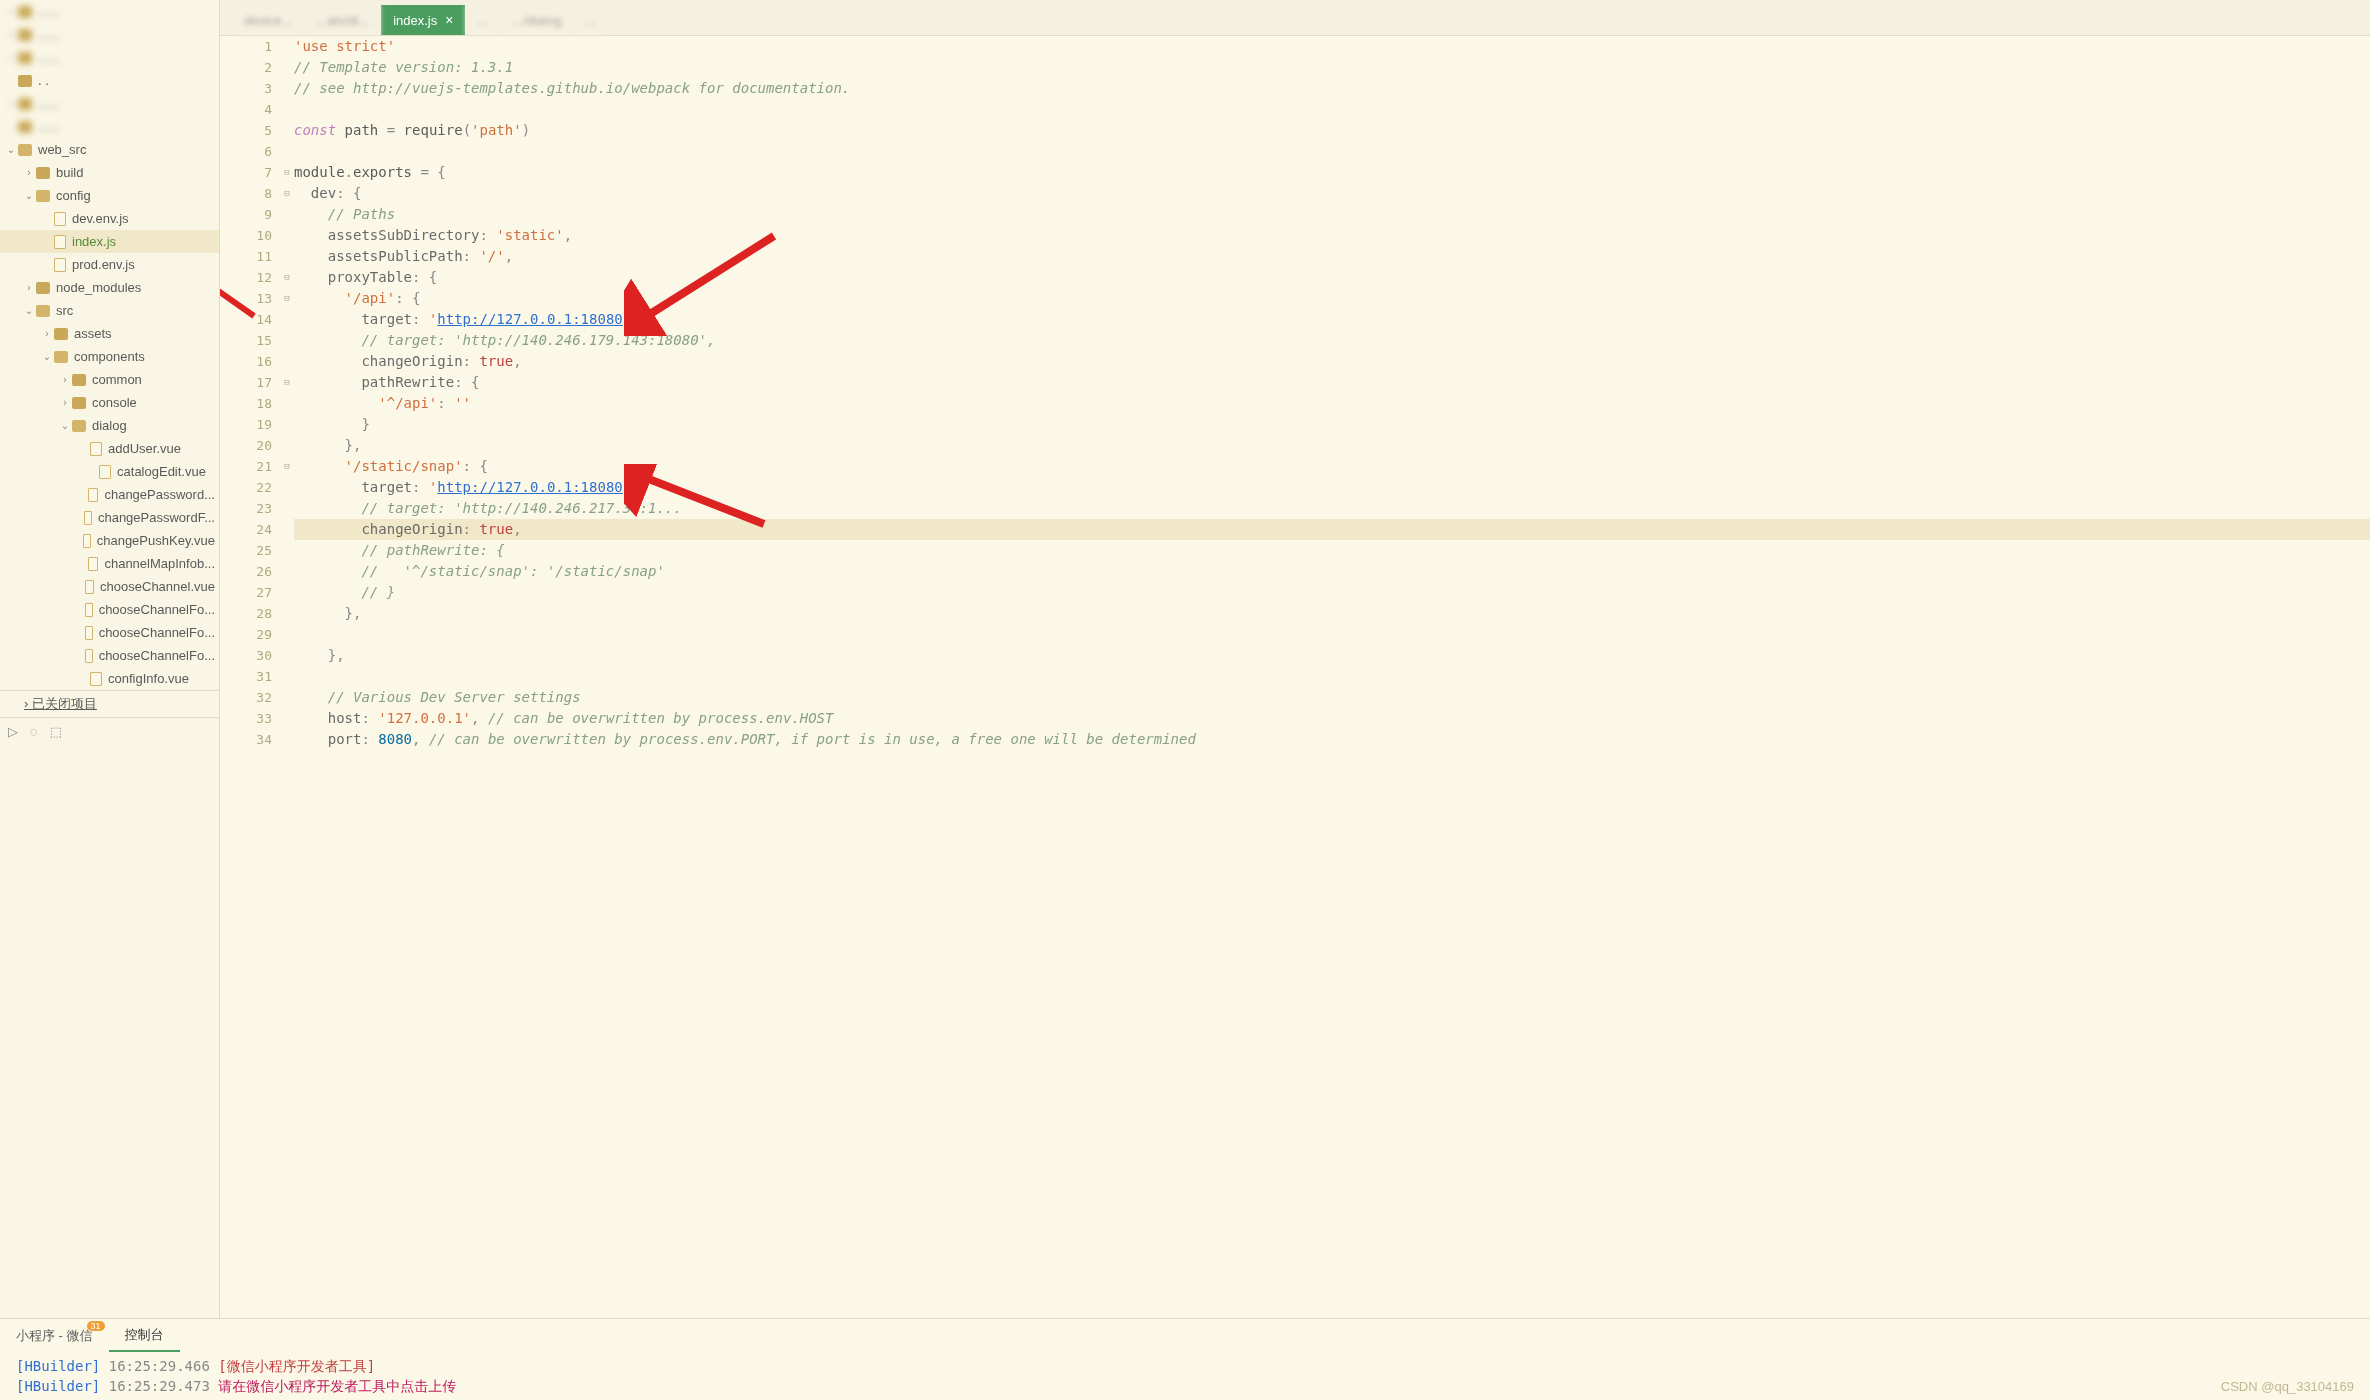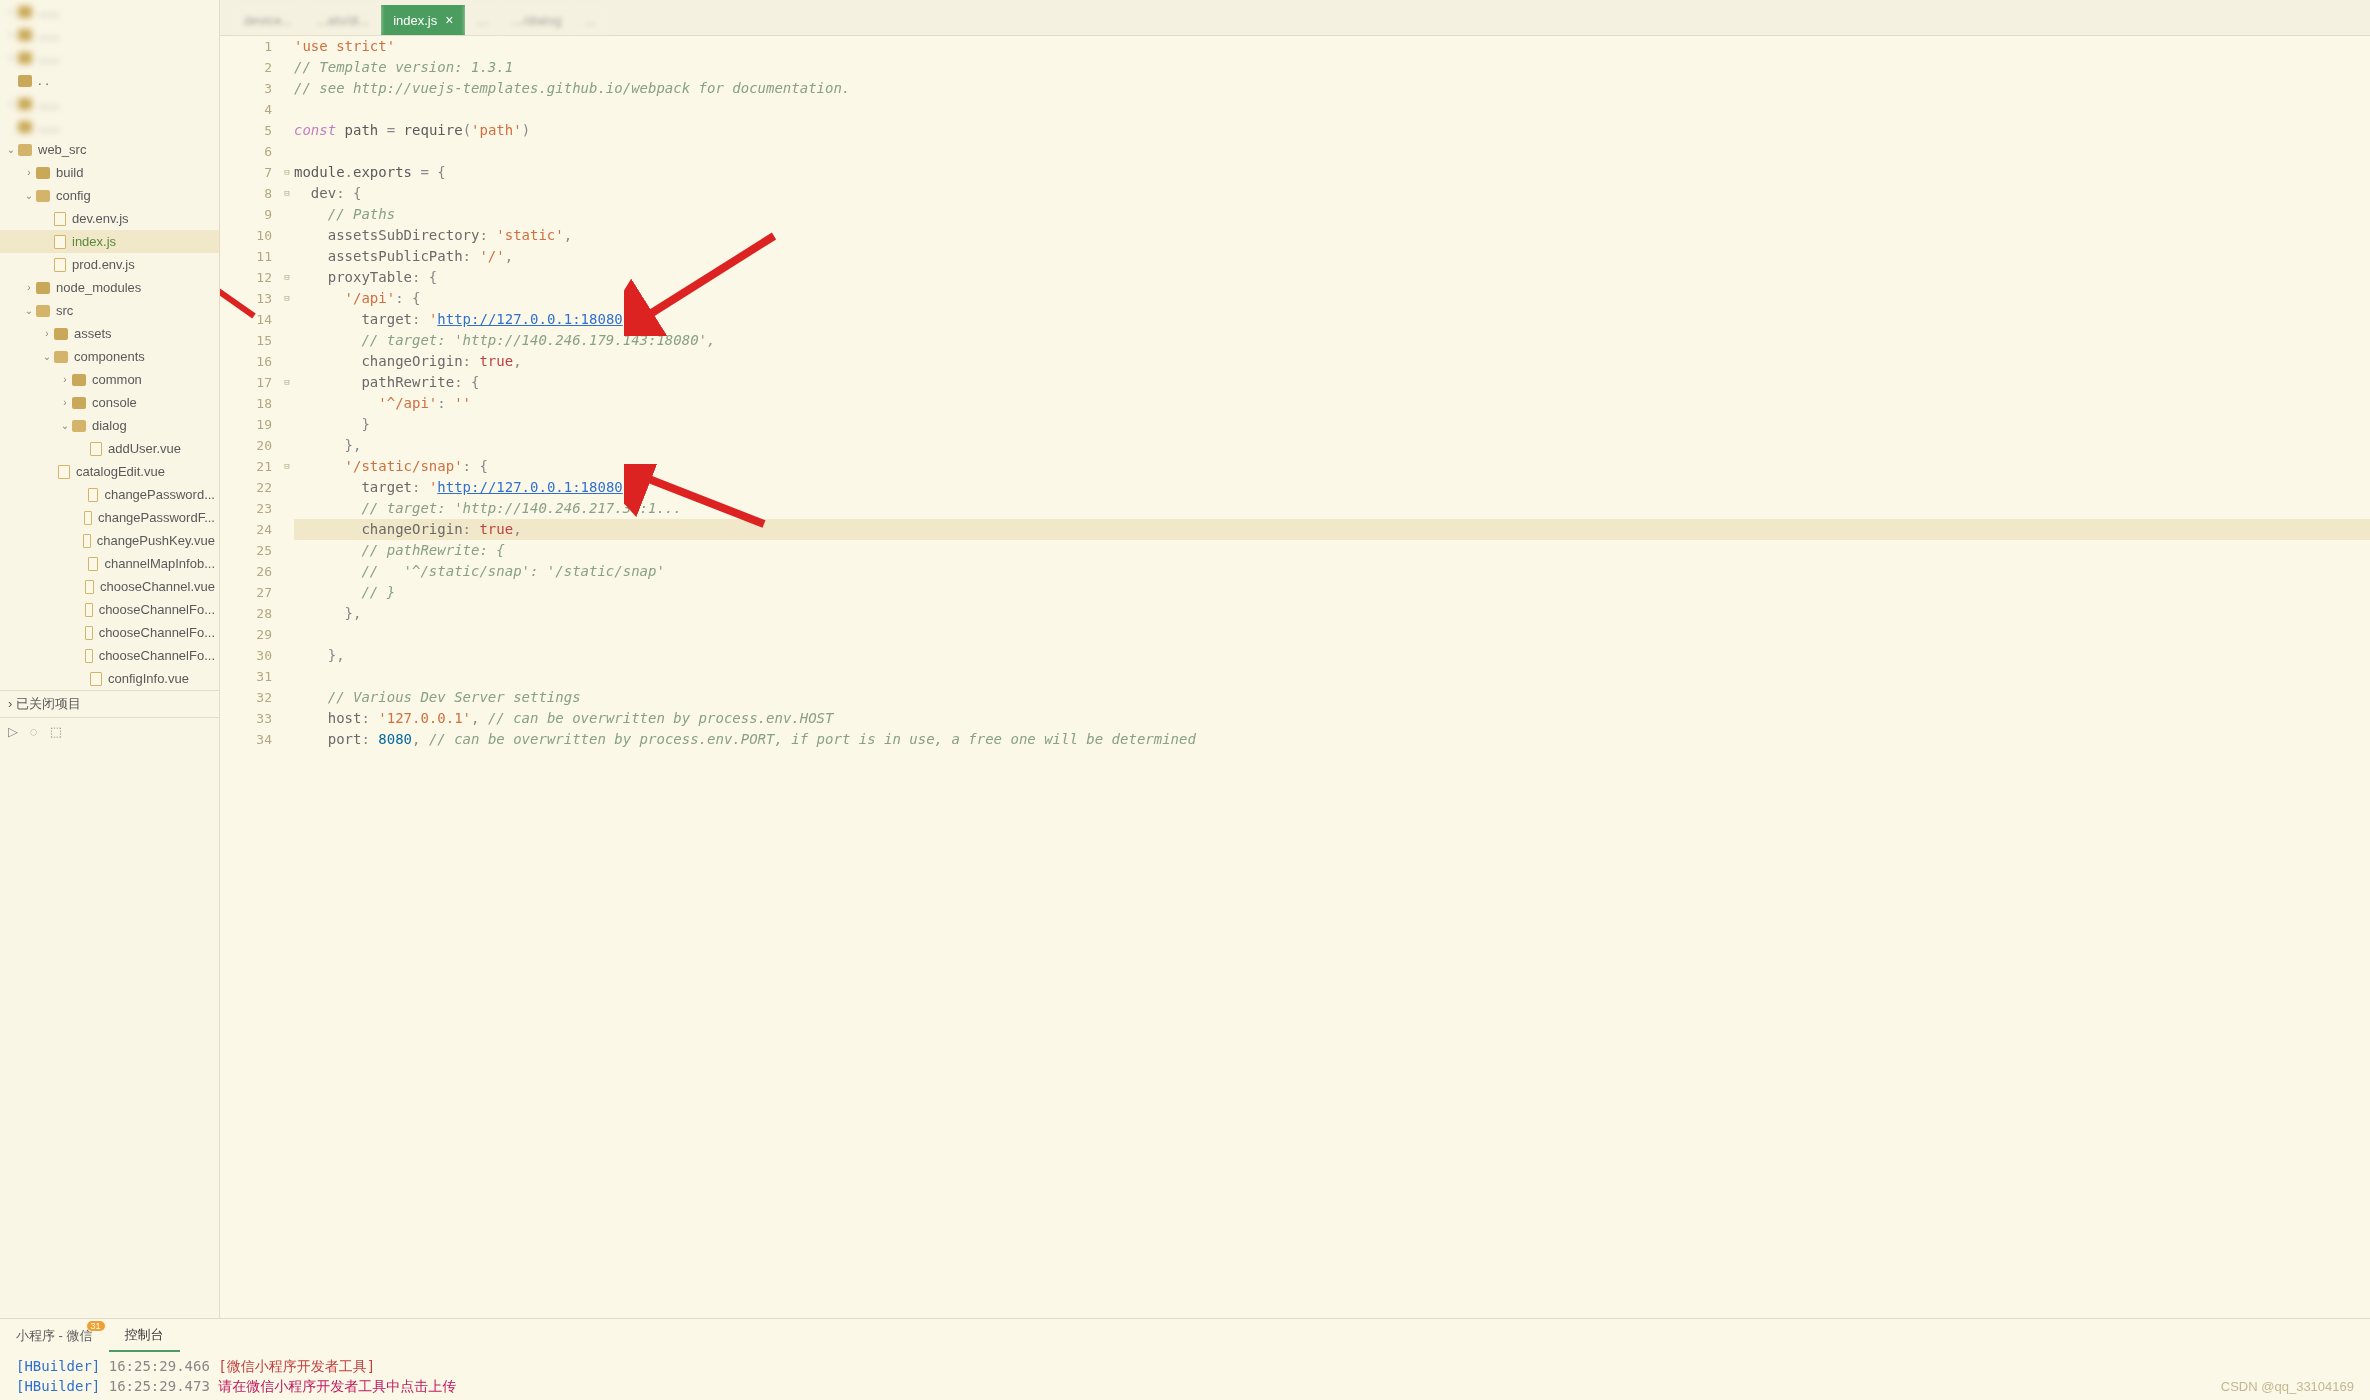--- a/index.html
+++ b/index.html
@@ -55,23 +55,24 @@
   width: 12px;
   height: 14px;
   border: 1px solid #d4b46a;
   background: #fcf8e8;
   margin-right: 6px;
   border-radius: 1px;
 }
 .tree-label { color: #595959; }
 .tree-label.green { color: #5a8a3a; }
 .closed-projects {
-  padding: 4px 8px;
+  padding: 4px 24px;
   border-top: 1px solid #e0dcc8;
   color: #595959;
+  text-decoration: underline;
 }
 .sidebar-footer {
   height: 28px;
   border-top: 1px solid #e0dcc8;
   display: flex;
   align-items: center;
   padding: 0 8px;
   gap: 12px;
   color: #888;
 }
@@ -303,21 +304,21 @@
           <div class="tree-item" style="padding-left: 58px;">
             <span class="chev">⌄</span>
             <span class="folder-icon open"></span>
             <span class="tree-label">dialog</span>
           </div>
           <div class="tree-item" style="padding-left: 76px; text-align: center;">
             <span class="chev"></span>
             <span class="file-icon"></span>
             <span class="tree-label">addUser.vue</span>
           </div>
-          <div class="tree-item" style="padding-left: 44px;">
+          <div class="tree-item" style="padding-left: 76px; justify-content: center;">
             <span class="chev"></span>
             <span class="file-icon"></span>
             <span class="tree-label">catalogEdit.vue</span>
           </div>
           <div class="tree-item" style="padding-left: 76px;">
             <span class="chev"></span>
             <span class="file-icon"></span>
             <span class="tree-label">changePassword...</span>
           </div>
           <div class="tree-item" style="padding-left: 76px;">

